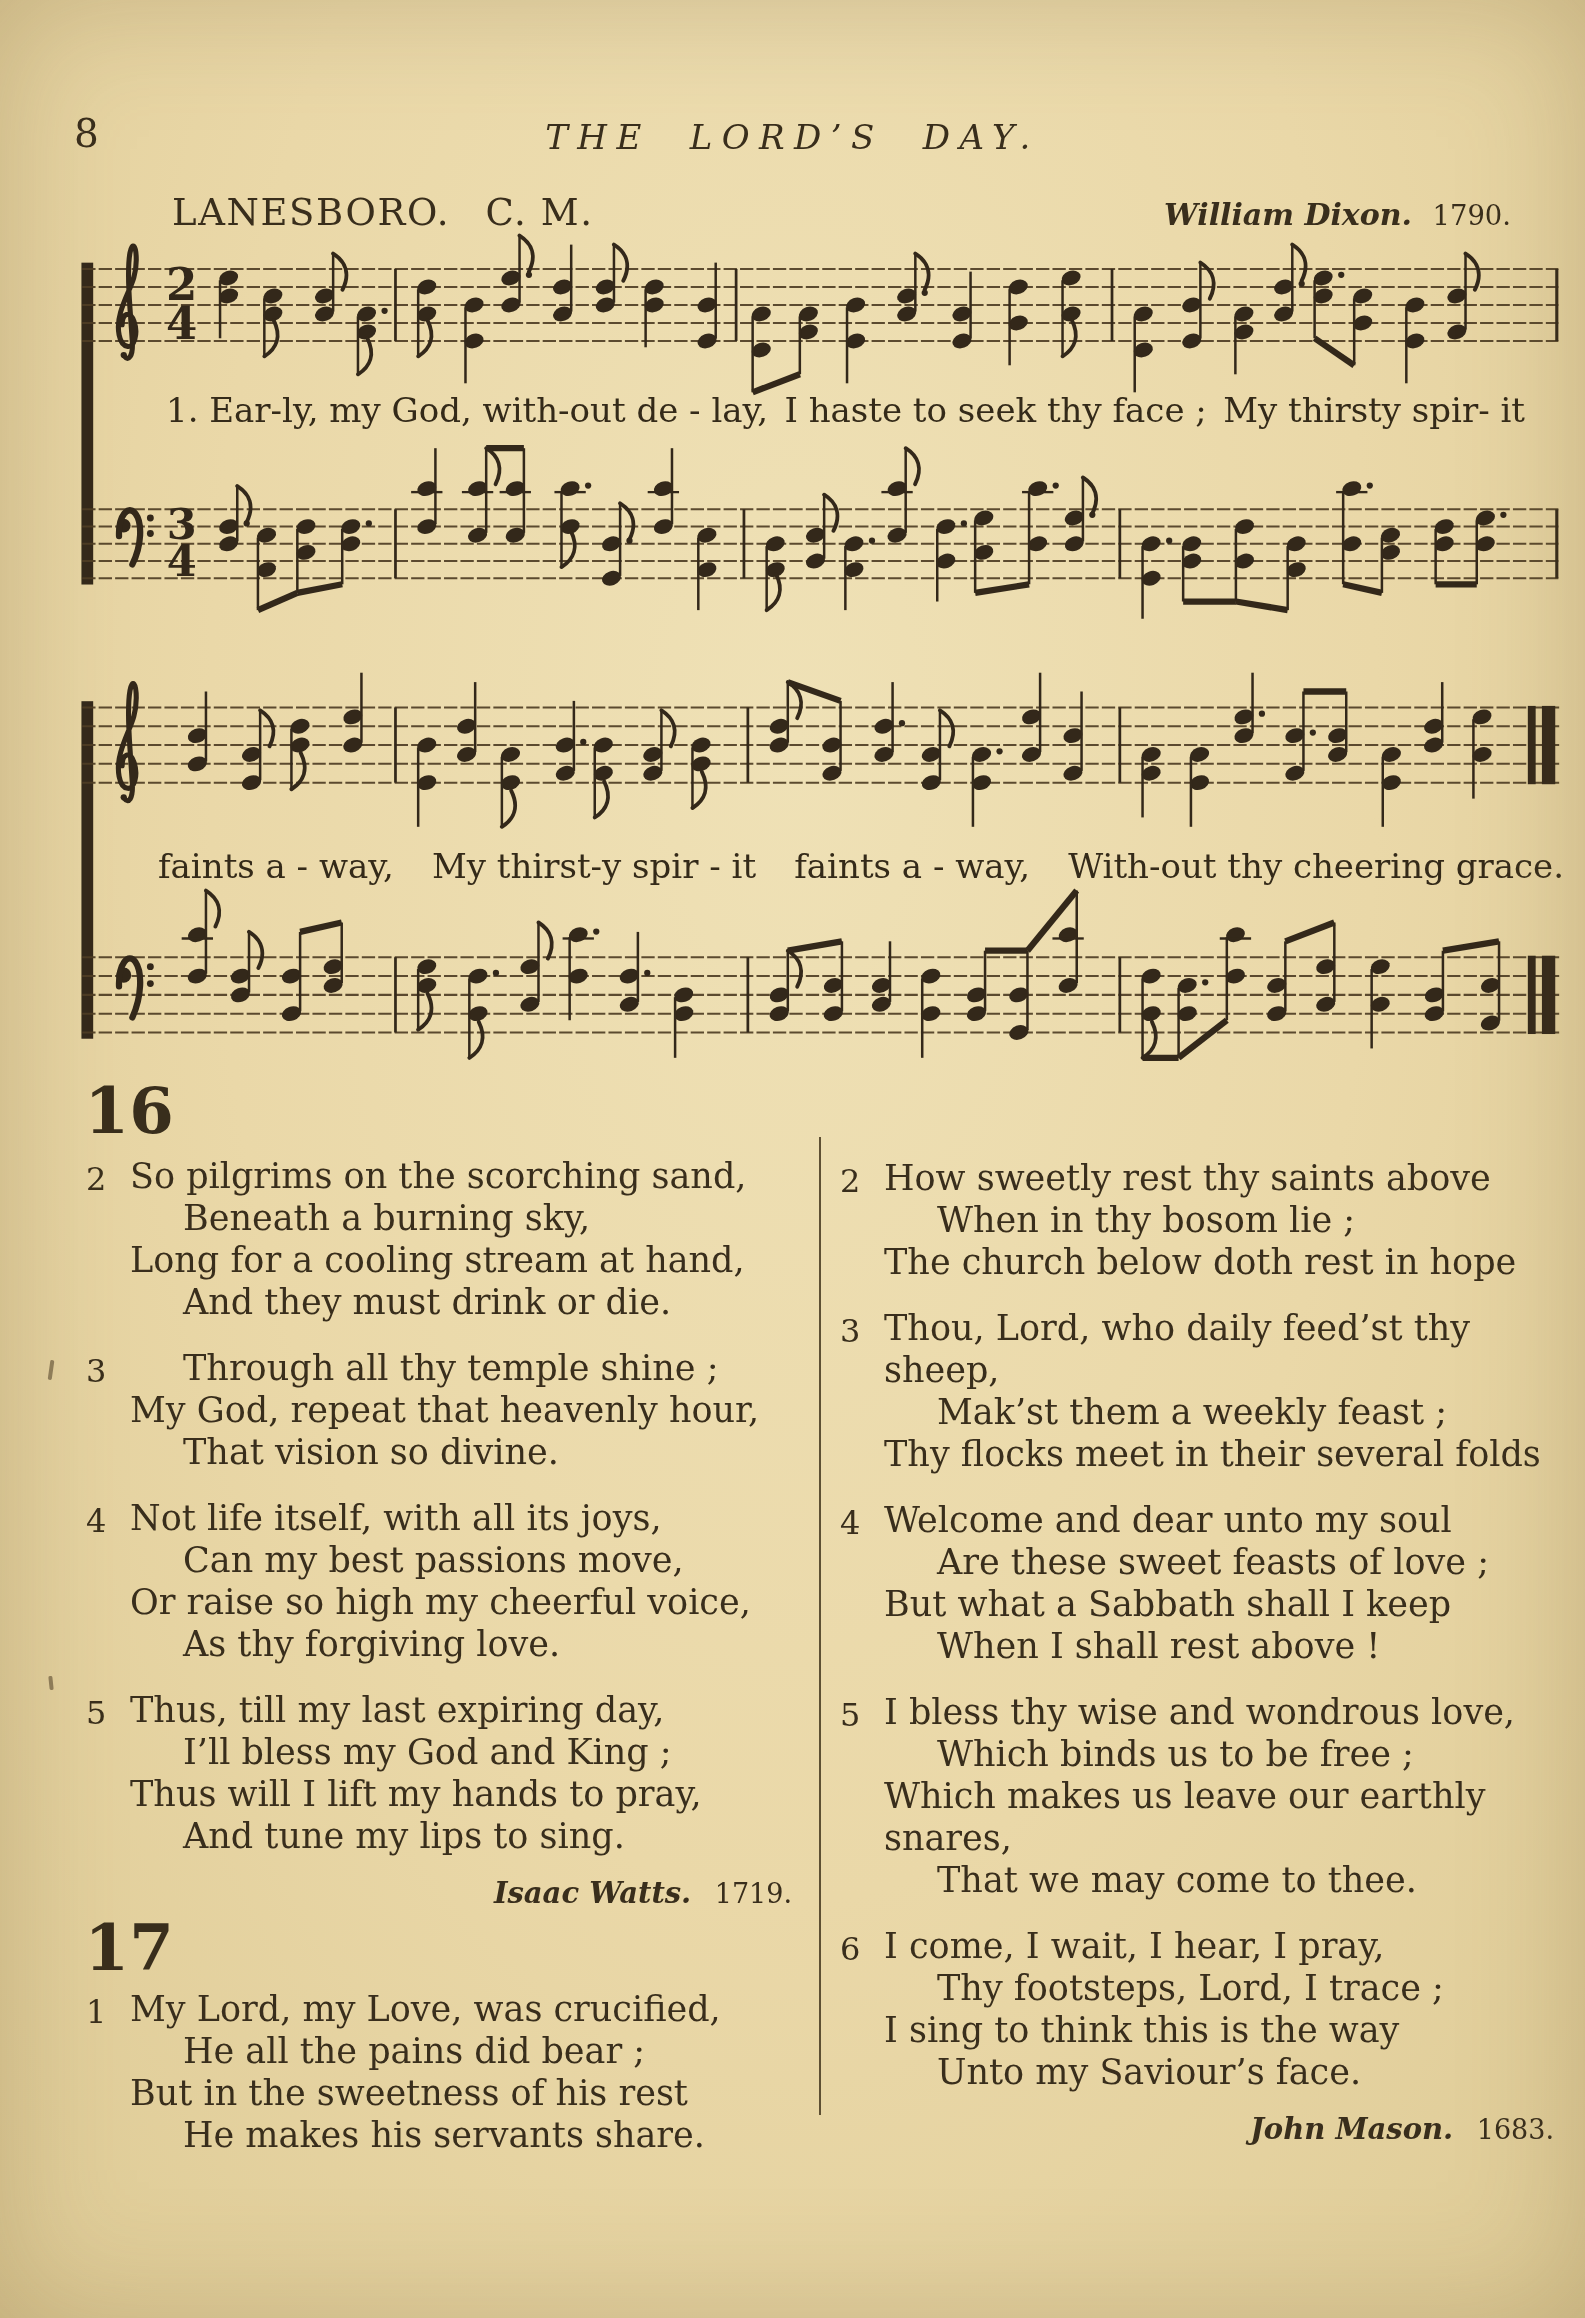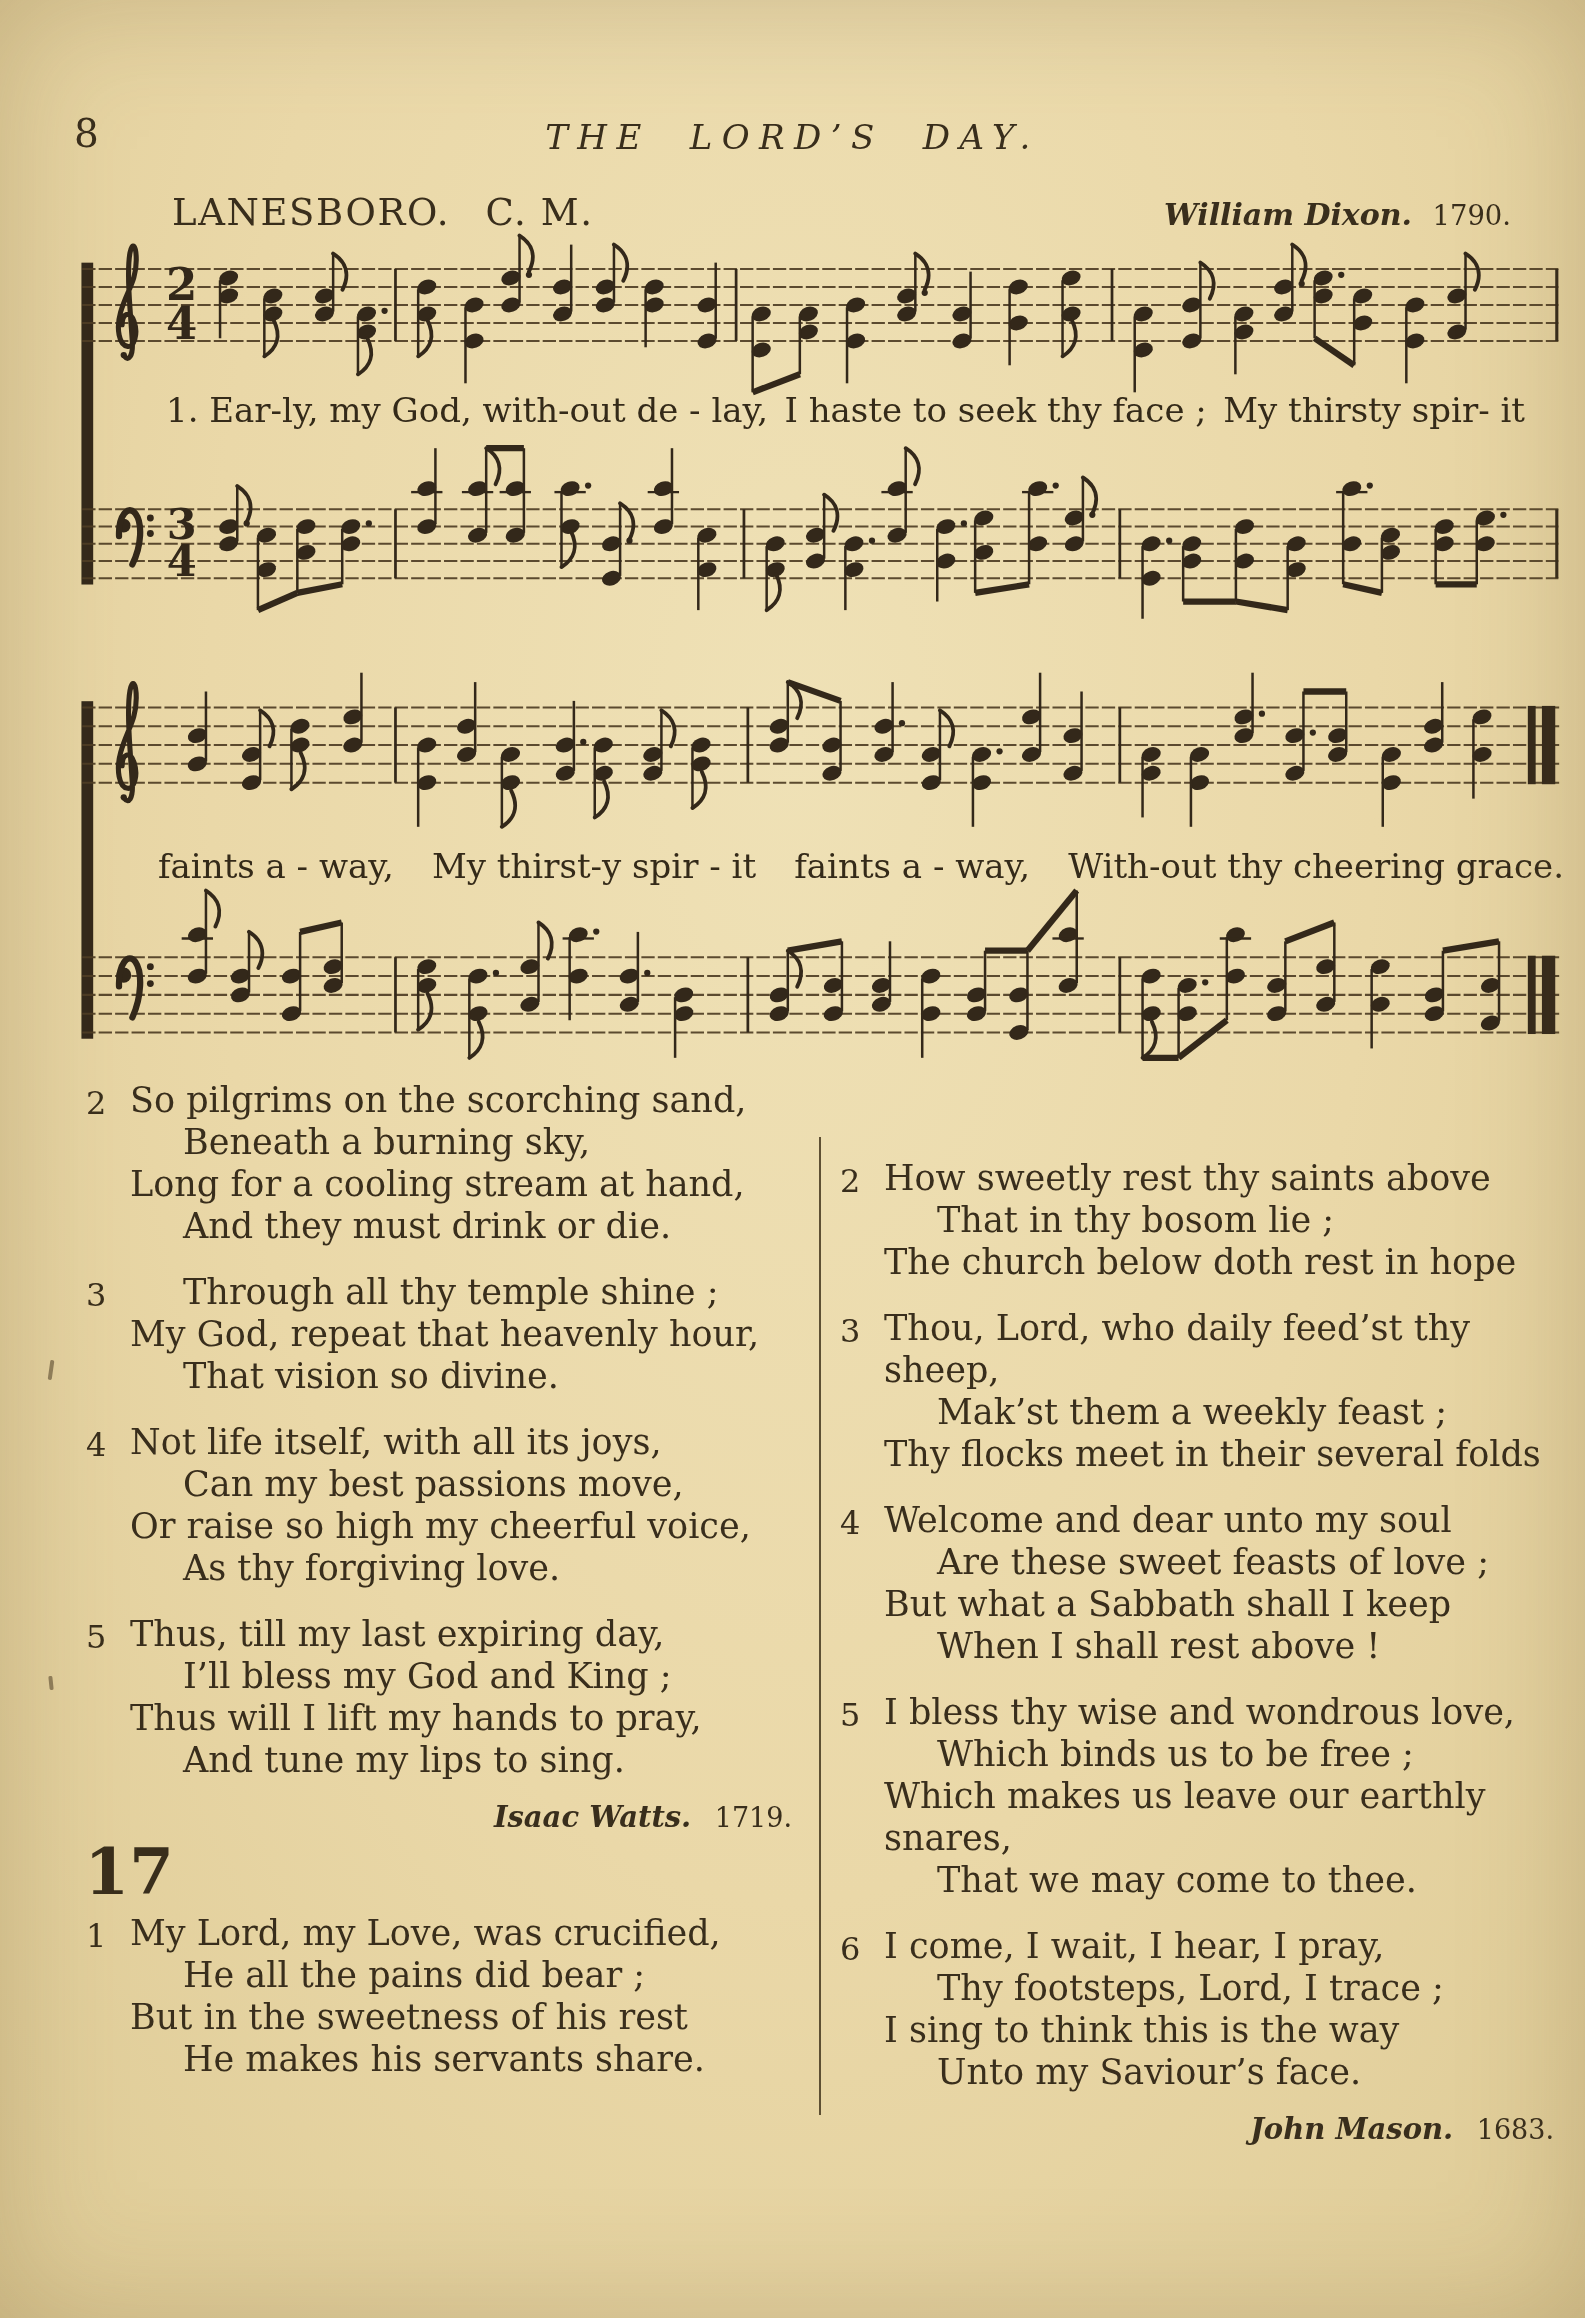--- a/index.html
+++ b/index.html
@@ -550,20 +550,21 @@
       <span>My thirsty  spir- it</span>
     </div>
   <div class="abs lyrics lyrics2" id="lyrics2">
       <span>faints a - way,</span>
       <span>My thirst-y  spir - it</span>
       <span>faints a - way,</span>
       <span>With-out thy cheering grace.</span>
     </div>
 
   <div class="col col-left" id="col-left">
+      <div class="hymn-number">16</div>
       <div class="verse">
         <span class="vnum">2</span>
         <div class="vline">So pilgrims on the scorching sand,</div>
         <div class="vline ind">Beneath a burning sky,</div>
         <div class="vline">Long for a cooling stream at hand,</div>
         <div class="vline ind">And they must drink or die.</div>
       </div>
       <div class="verse">
         <span class="vnum">3</span>
         <div class="vline ind">Through all thy temple shine ;</div>
@@ -592,21 +593,21 @@
         <div class="vline ind">He all the pains did bear ;</div>
         <div class="vline">But in the sweetness of his rest</div>
         <div class="vline ind">He makes his servants share.</div>
       </div>
     </div>
   <div class="abs divider"></div>
   <div class="col col-right" id="col-right">
       <div class="verse">
         <span class="vnum">2</span>
         <div class="vline">How sweetly rest thy saints above</div>
-        <div class="vline ind">That in thy bosom lie ;</div>
+        <div class="vline ind">When in thy bosom lie ;</div>
         <div class="vline">The church below doth rest in hope</div>
       </div>
       <div class="verse">
         <span class="vnum">3</span>
         <div class="vline">Thou, Lord, who daily feed’st thy sheep,</div>
         <div class="vline ind">Mak’st them a weekly feast ;</div>
         <div class="vline">Thy flocks meet in their several folds</div>
       </div>
       <div class="verse">
         <span class="vnum">4</span>

